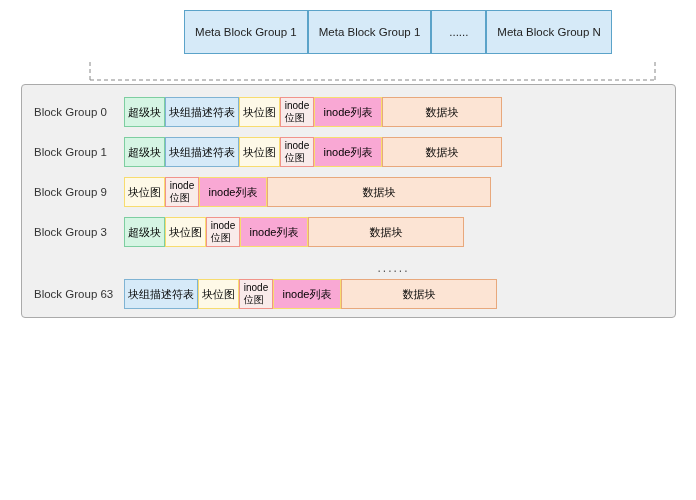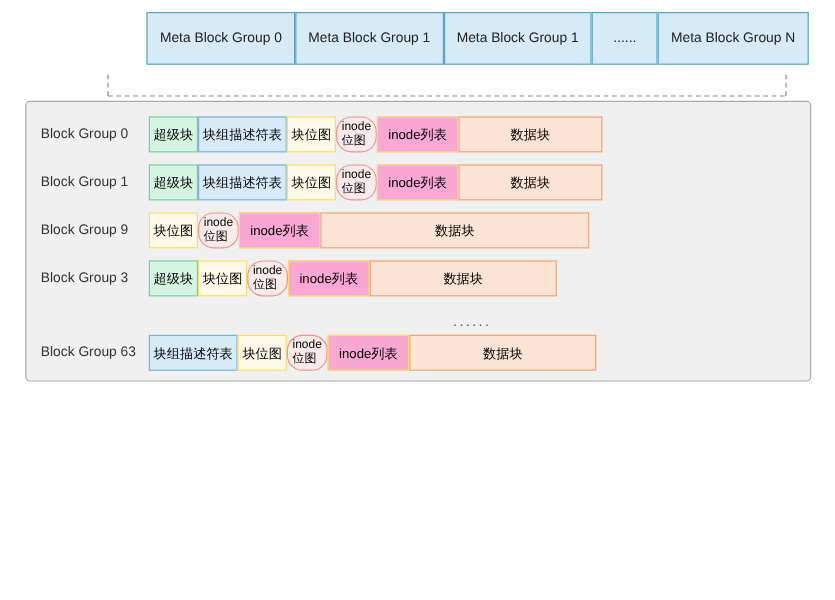--- a/index.html
+++ b/index.html
@@ -114,21 +114,20 @@
       border-color: #f7dc6f;
       min-width: 34px;
     }
 
     .cell-inode-bitmap {
       background: #f9ebea;
       border-color: #f1948a;
       min-width: 34px;
       font-size: 10px;
       line-height: 1.2;
-      border-radius: 13px;
     }
 
     .cell-inode-list {
       background: #f9a8d4;
       border-color: #f7dc6f;
       min-width: 68px;
     }
 
     .cell-data {
       background: #fce4d4;
@@ -149,21 +148,20 @@
       display: block;
       margin-left: 15px;
     }
   </style>
 </head>
 <body>
 
 <div class="outer-container">
 
   <div class="meta-row">
-    <div class="meta-block">Meta Block Group 0</div>
     <div class="meta-block">Meta Block Group 1</div>
     <div class="meta-block">Meta Block Group 1</div>
     <div class="meta-block-ellipsis">......</div>
     <div class="meta-block">Meta Block Group N</div>
   </div>
 
   <svg class="connector-svg" width="630" height="22">
 
     <line x1="60" y1="0" x2="60" y2="18" stroke="#888" stroke-width="1" stroke-dasharray="4,3"></line>
     <line x1="60" y1="18" x2="625" y2="18" stroke="#888" stroke-width="1" stroke-dasharray="4,3"></line>

